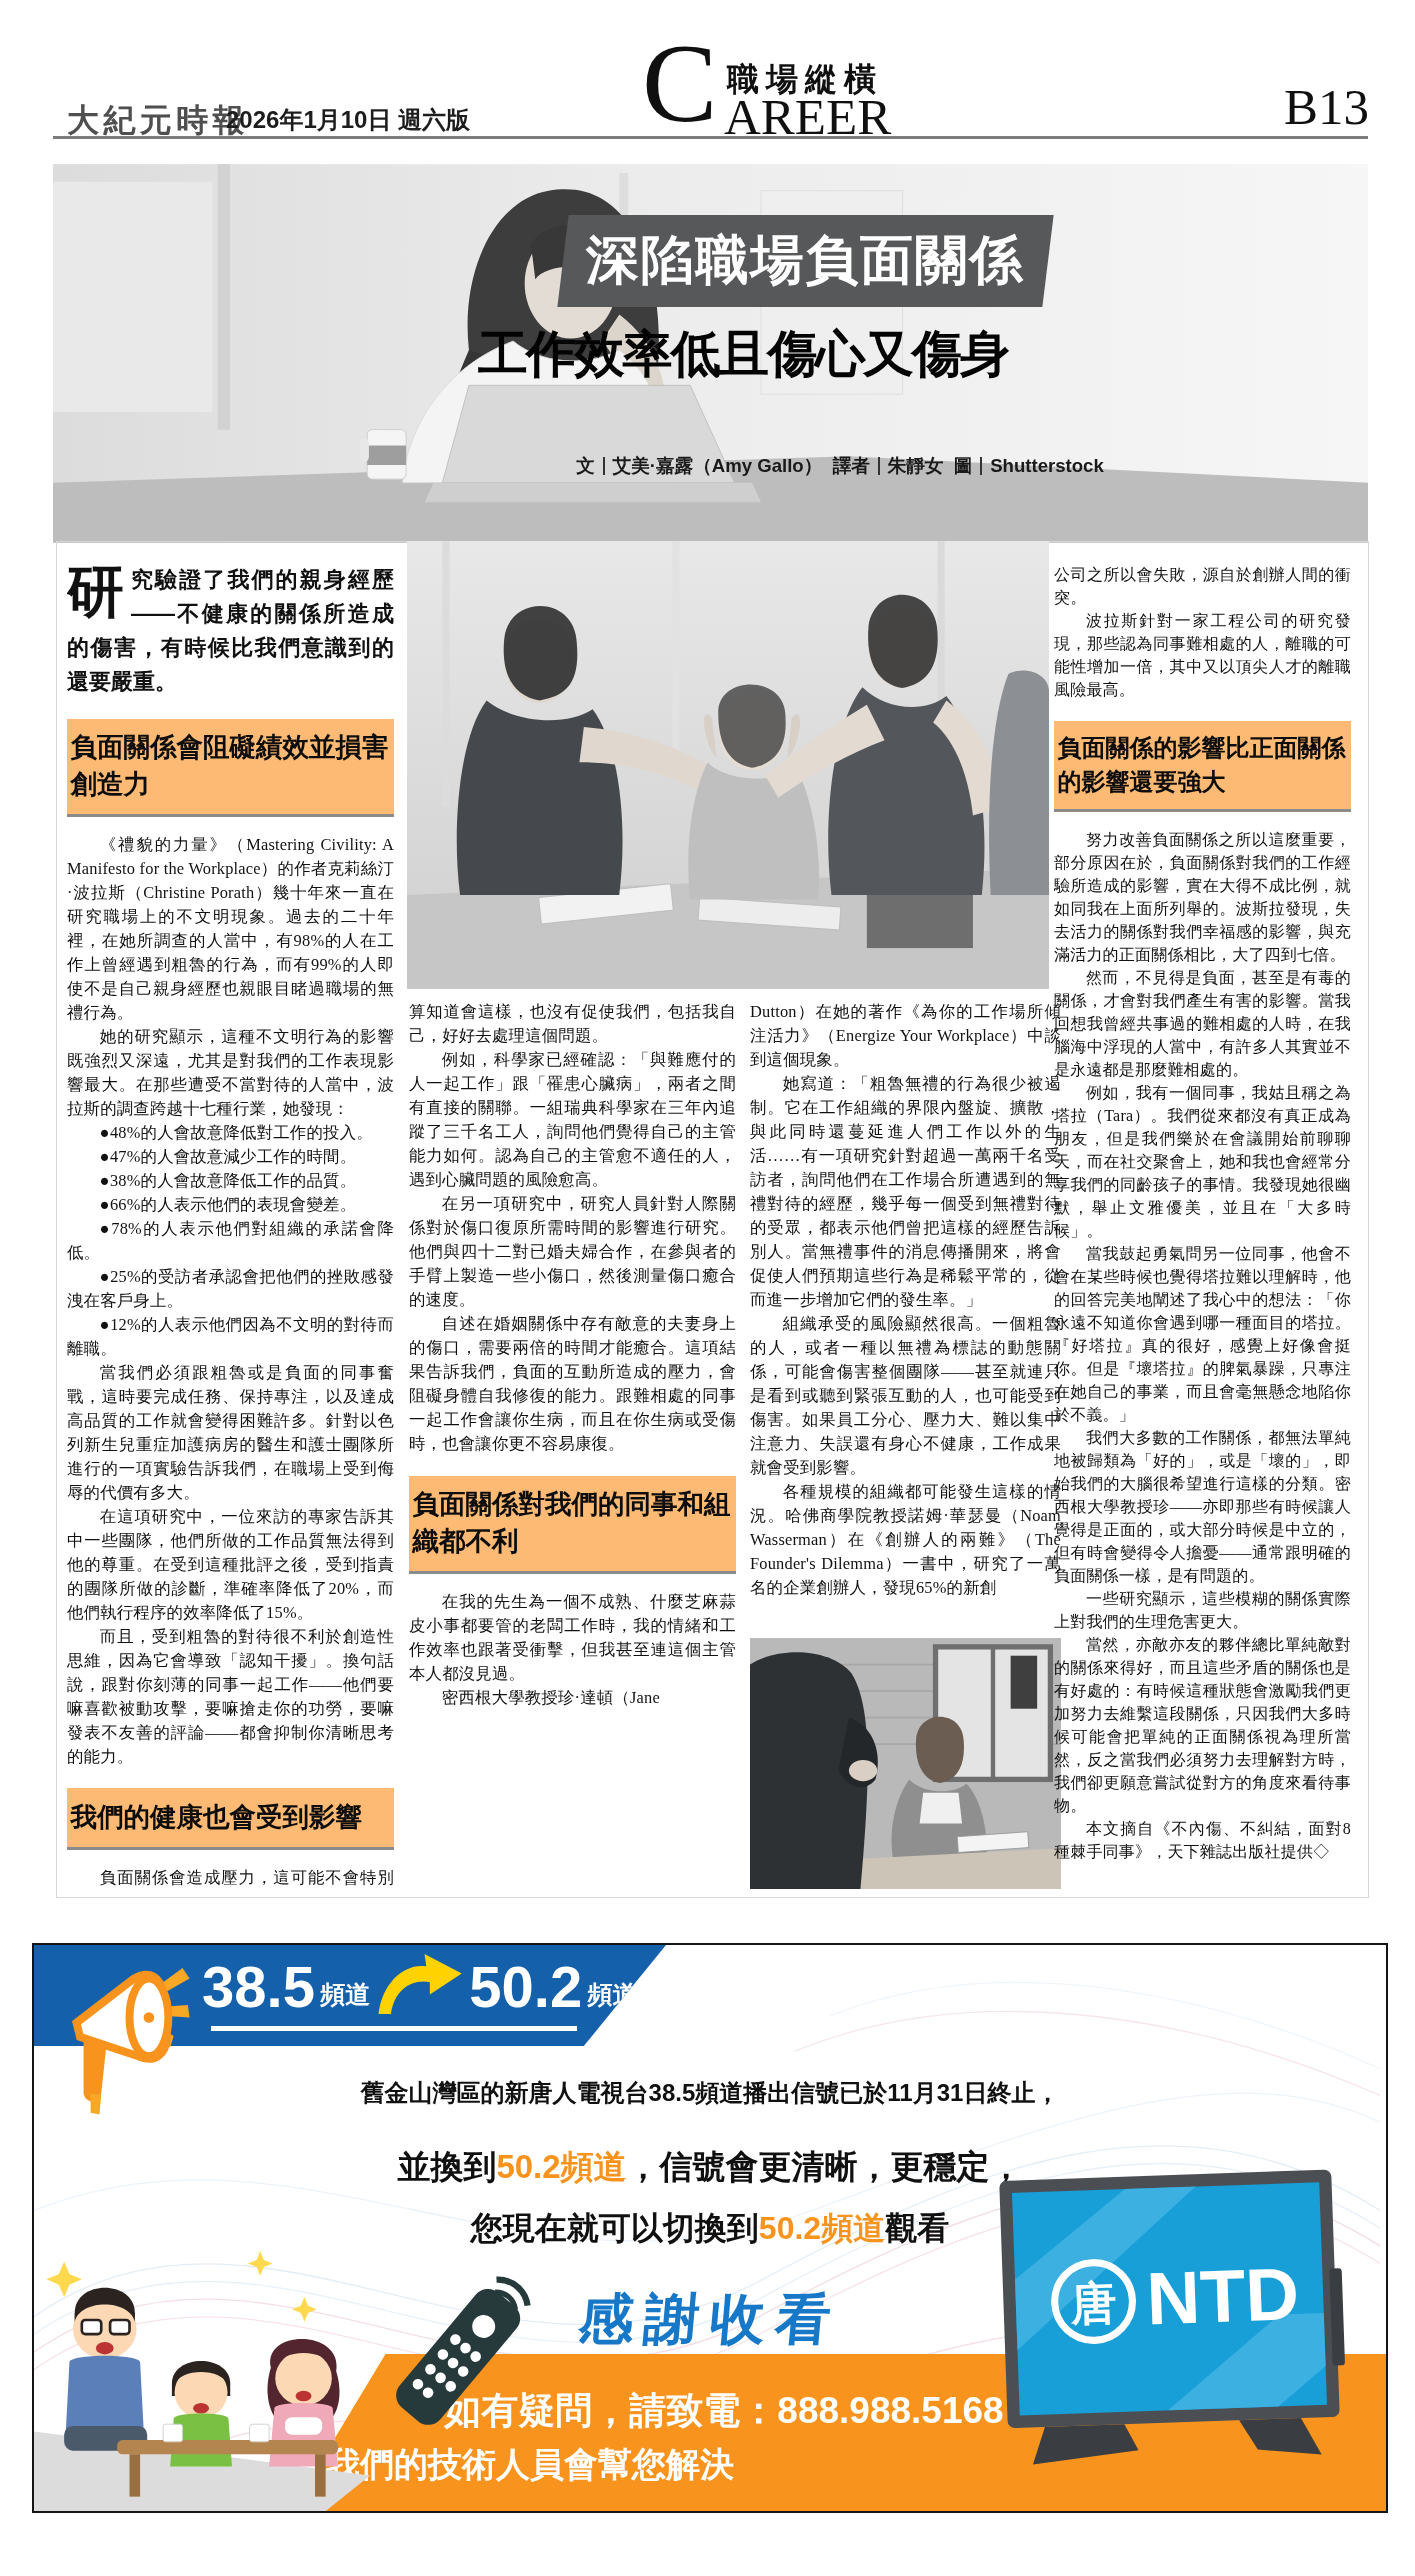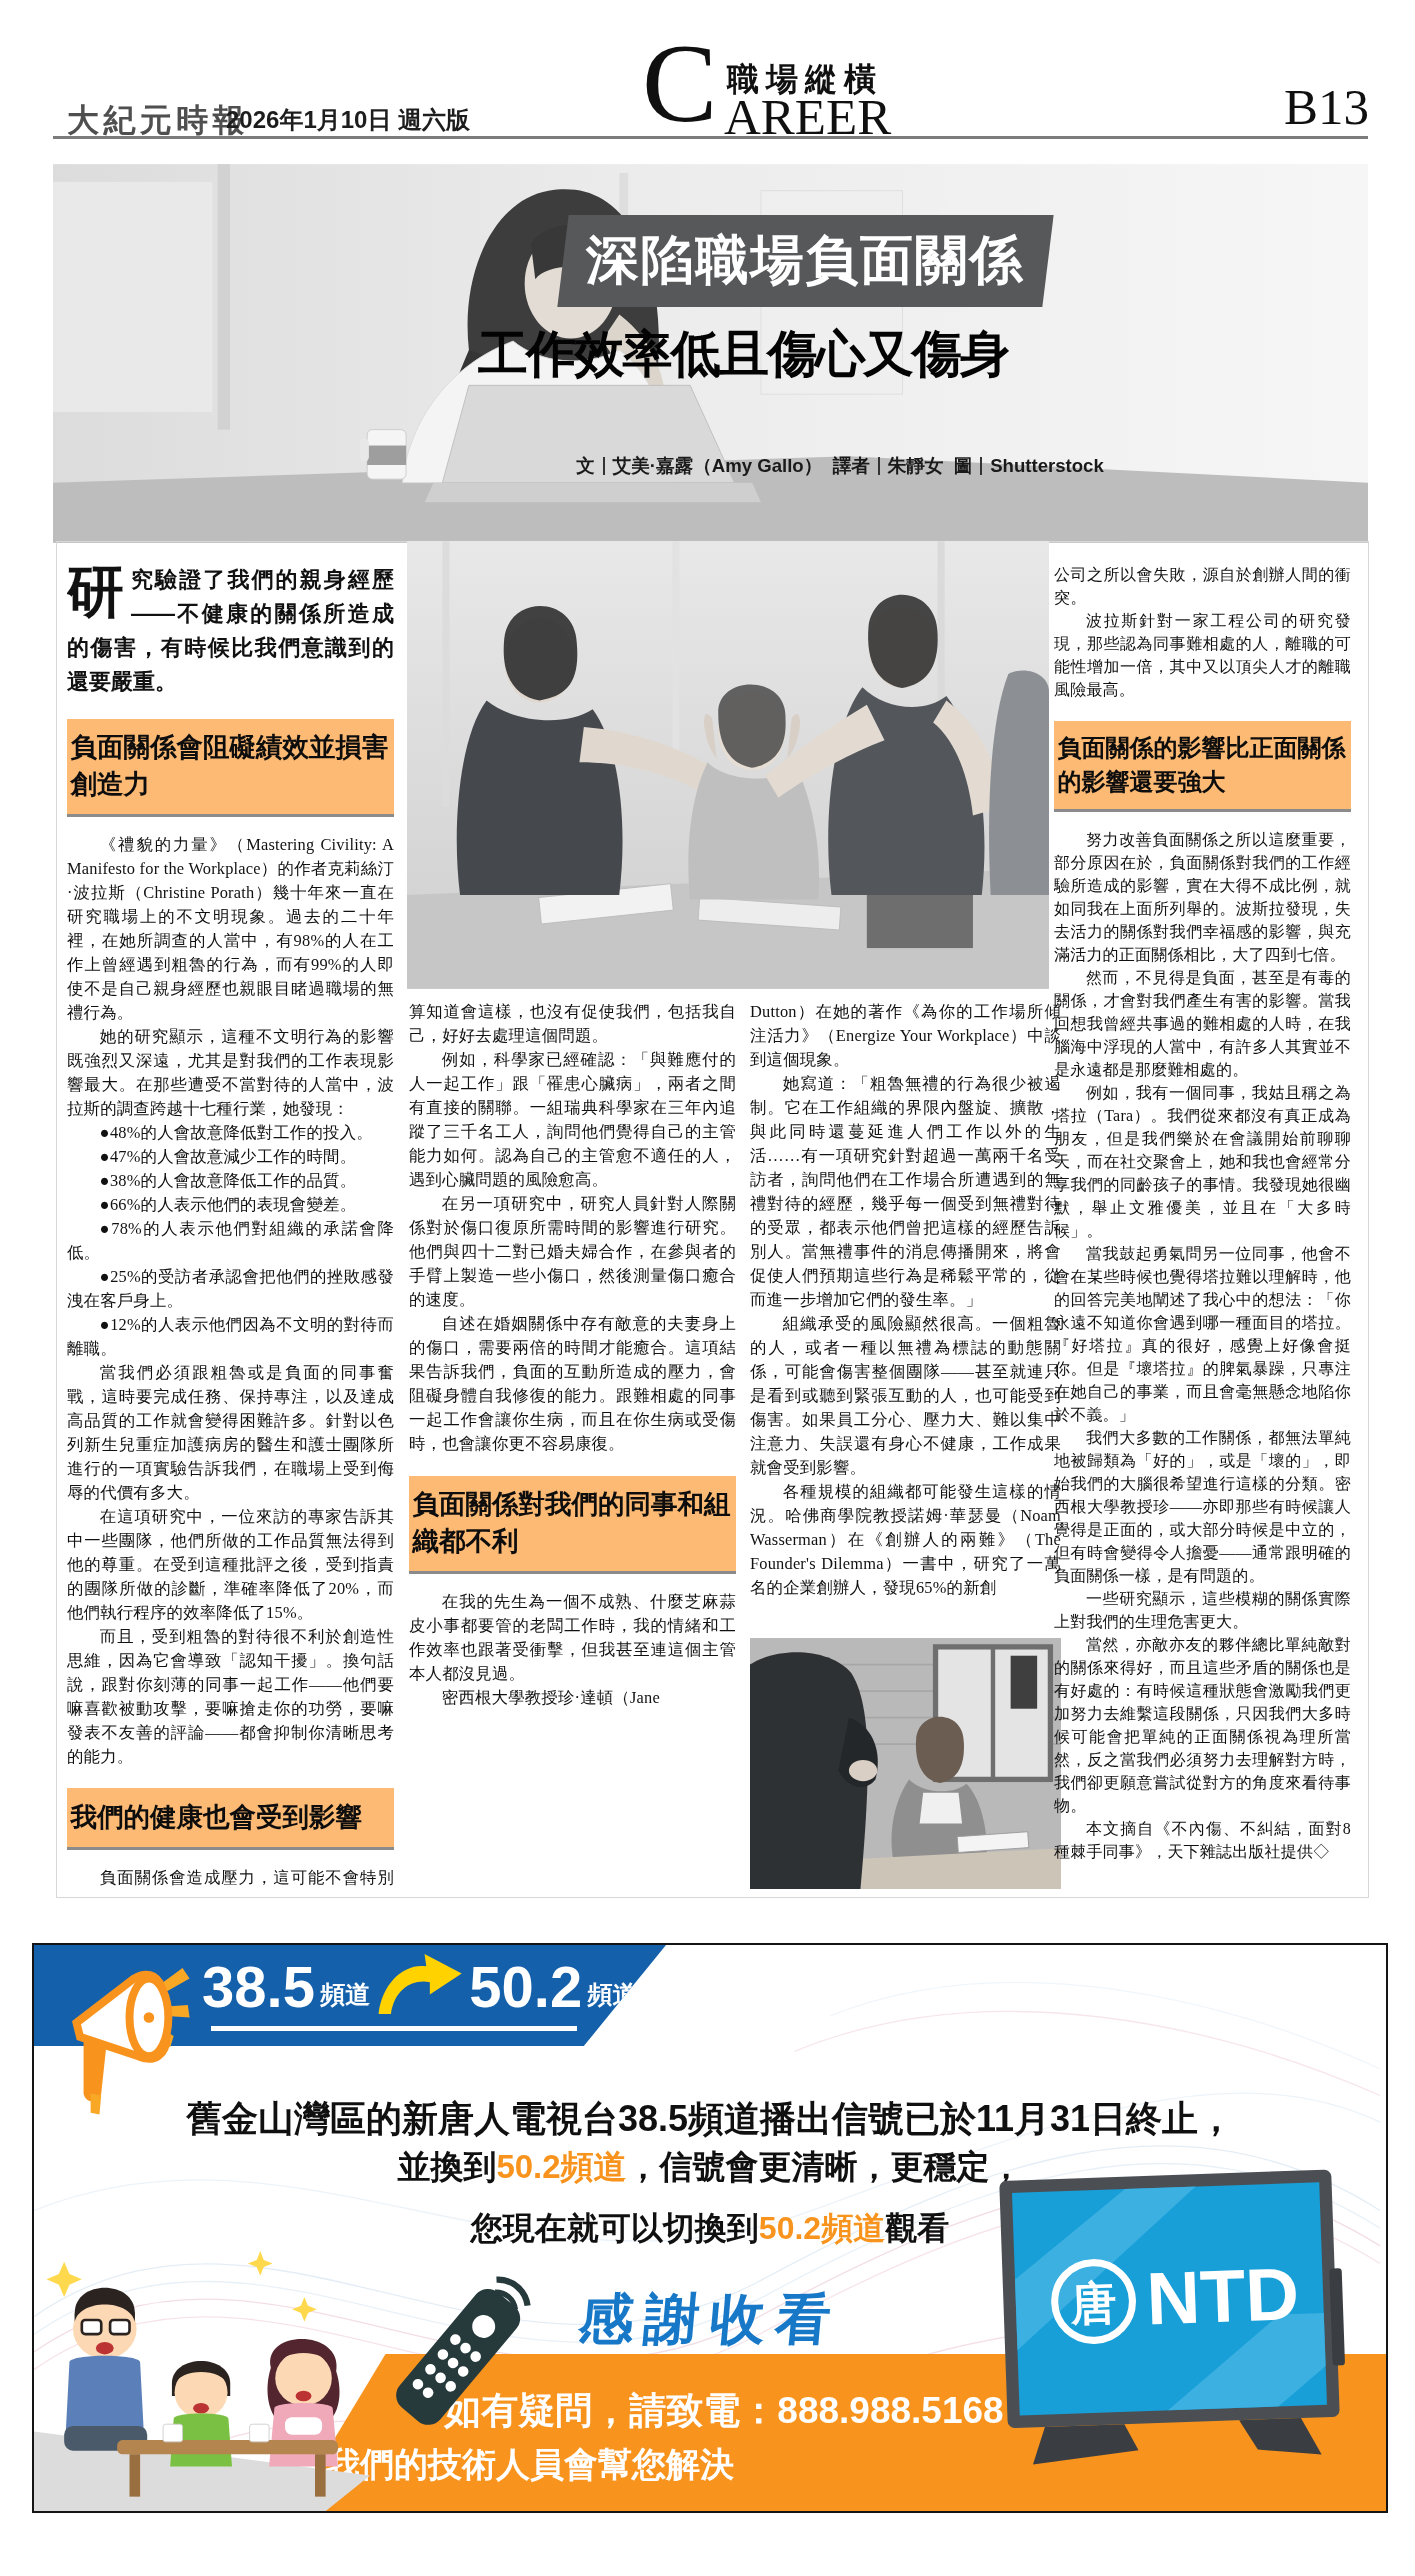--- a/index.html
+++ b/index.html
@@ -47,21 +47,21 @@
   .ad{position:absolute;left:32px;top:1943px;width:1352px;height:566px;border:2.7px solid #141414;
       background:#ffffff;overflow:hidden;font-family:"Liberation Sans",sans-serif;}
   .ad-banner{position:absolute;left:0;top:0;width:632px;height:101px;background:#1560ab;
       clip-path:polygon(0 0,100% 0,87% 100%,0 100%);}
   .ad-banner-line{position:absolute;left:177px;top:81px;width:366px;height:5.3px;background:#ffffff;}
   .chan-row{position:absolute;left:168px;top:7px;display:flex;align-items:flex-end;color:#fff;}
   .chan-num{font-weight:900;font-size:58px;line-height:62px;}
   .chan-label{font-weight:900;font-size:25px;line-height:39px;margin:0 3.5px 3.5px 5.3px;}
   .ad-line{position:absolute;left:0;width:100%;text-align:center;font-weight:900;color:#101010;}
   .ad-line .hl{color:#f8941e;}
-  .ad-line1{top:150px;font-size:36px;text-align:center;}
+  .ad-line1{top:132px;font-size:24px;text-align:center;}
   .ad-line2{top:200px;font-size:33px;}
   .ad-line3{top:262px;font-size:32px;}
   .thanks{position:absolute;left:0;top:338px;width:100%;text-align:center;color:#1878c8;
           font-weight:900;font-size:55px;letter-spacing:10.6px;transform:skewX(-5deg);}
   .orange-band{position:absolute;left:0;top:409px;width:100%;height:157px;background:#f8941e;
           clip-path:polygon(26% 0,100% 0,100% 100%,19% 100%);}
   .hotline{position:absolute;left:292px;top:441px;width:796px;text-align:center;color:#ffffff;
            font-weight:900;font-size:37px;}
   .support{position:absolute;left:292px;top:497px;width:796px;text-align:left;color:#ffffff;
            font-weight:900;font-size:34px;}

